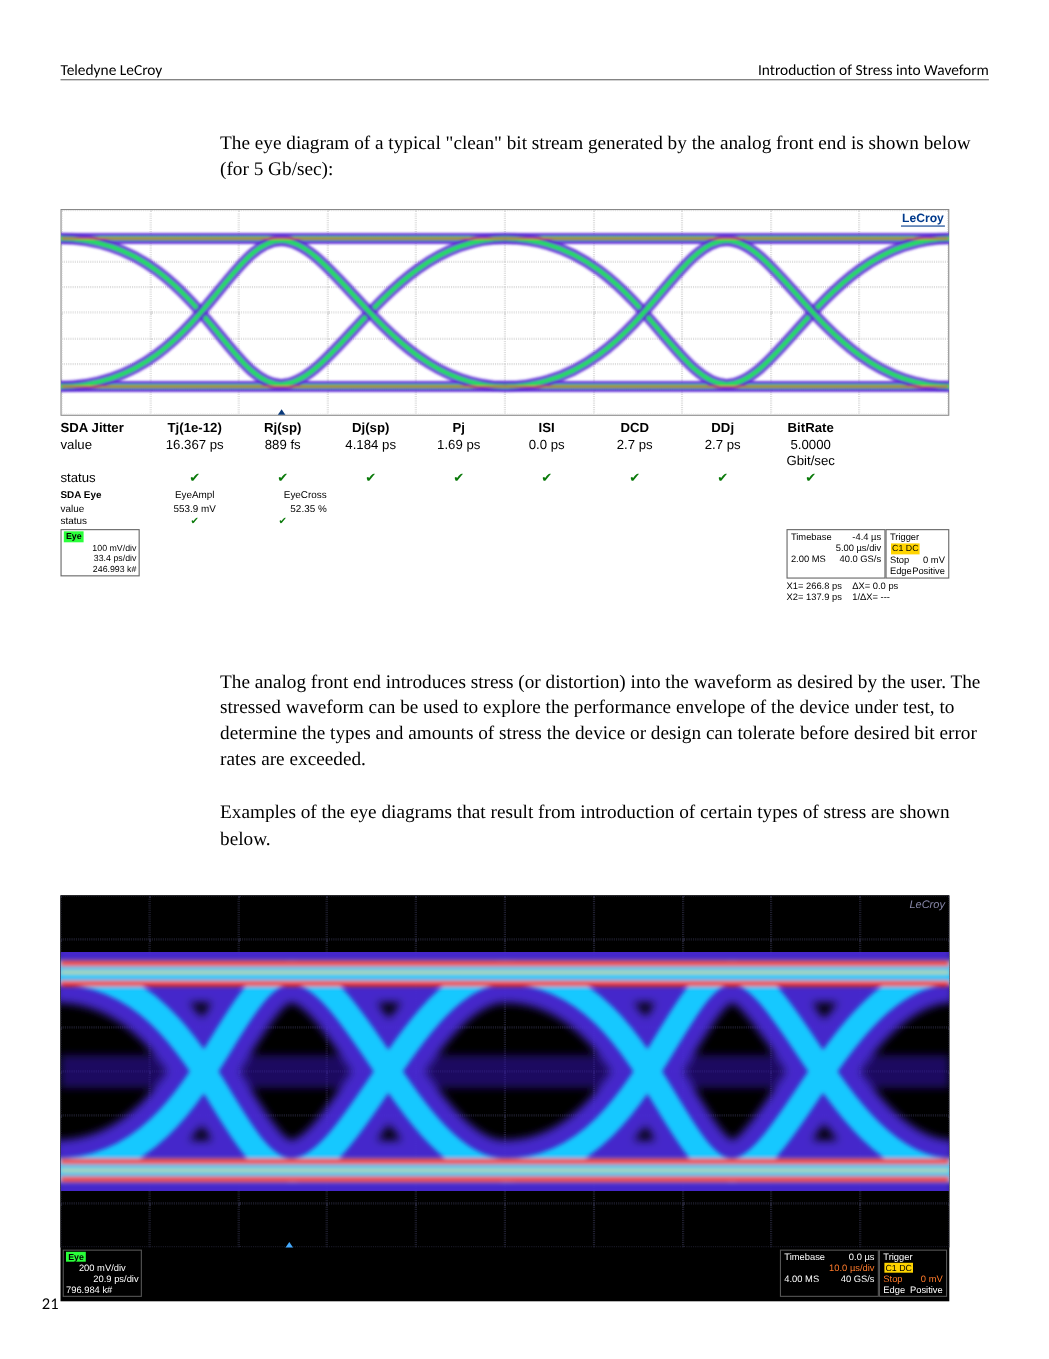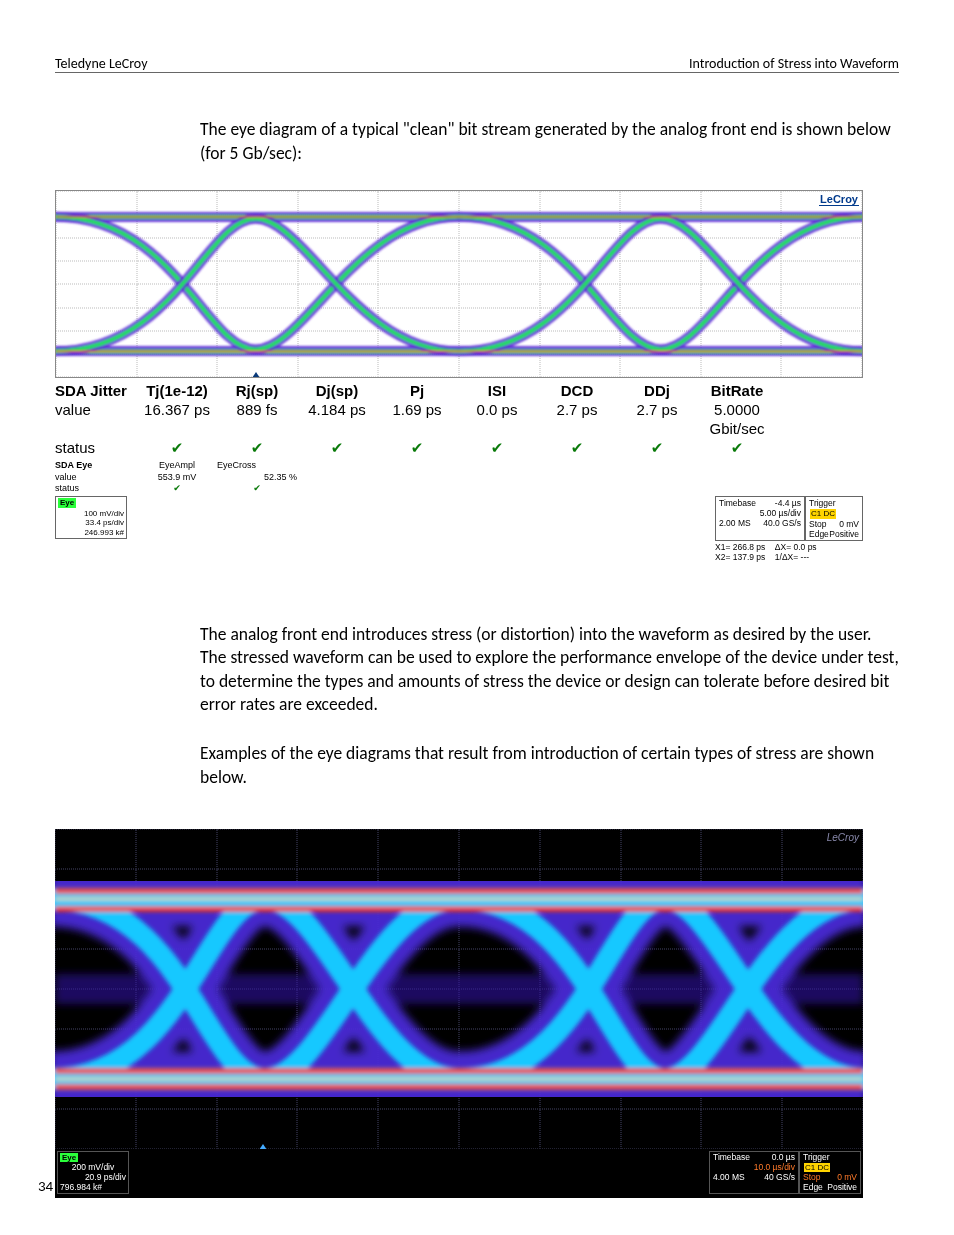--- a/index.html
+++ b/index.html
@@ -21,20 +21,21 @@
     border-bottom: 1px solid #666;
     padding-bottom: 0;
     margin-bottom: 45px;
   }
   .body-text {
     margin-left: 145px;
     margin-right: 0;
     font-size: 17.5px;
     line-height: 1.35;
     margin-bottom: 25px;
+    font-family: Liberation Serif, serif;
   }
   .body-text.after-fig1 { margin-top: 60px; }
   .page-num {
     position: absolute;
     left: 38px;
     bottom: 40px;
     font-size: 15px;
   }
 
   
@@ -74,21 +75,21 @@
     border-right: 4px solid transparent;
     border-bottom: 6px solid #0a3a7a;
     position: absolute;
     bottom: -1px;
   }
 
   .fig1 .stats {
     margin-top: 4px;
     display: grid;
     grid-template-columns: 82px repeat(8, 80px);
-    font-size: 15px;
+    font-size: 12px;
     line-height: 1.25;
   }
   .fig1 .stats .hdr { font-weight: bold; }
   .fig1 .stats .lbl { text-align: left; }
   .fig1 .stats .val { text-align: center; }
   .fig1 .stats .chk { text-align: center; color: #0a7a0a; }
   .fig1 .eye-row {
     margin-top: 3px;
     display: grid;
     grid-template-columns: 82px 80px 80px;
@@ -343,21 +344,21 @@
       <div class="chk">✔</div>
       <div class="chk">✔</div>
       <div class="chk">✔</div>
       <div class="chk">✔</div>
       <div class="chk">✔</div>
     </div>
 
     <div class="eye-row">
       <div class="hdr lbl" style="font-weight:bold">SDA Eye</div>
       <div class="hdr val" style="text-align:center">EyeAmpl</div>
-      <div class="hdr val" style="text-align:left">EyeCross</div>
+      <div class="hdr val" style="text-align:right">EyeCross</div>
 
       <div class="lbl">value</div>
       <div class="val" style="text-align:center">553.9 mV</div>
       <div class="val" style="text-align:right">52.35 %</div>
 
       <div class="lbl">status</div>
       <div class="chk" style="text-align:center;color:#0a7a0a">✔</div>
       <div class="chk" style="text-align:center;color:#0a7a0a">✔</div>
     </div>
 
@@ -568,13 +569,13 @@
             <span>Edge</span>
             <span>Positive</span>
           </div>
         </div>
       </div>
     </div>
   </div>
 
 </div>
 
-<div class="page-num">34</div>
+<div class="page-num">21</div>
 
 </body></html>

